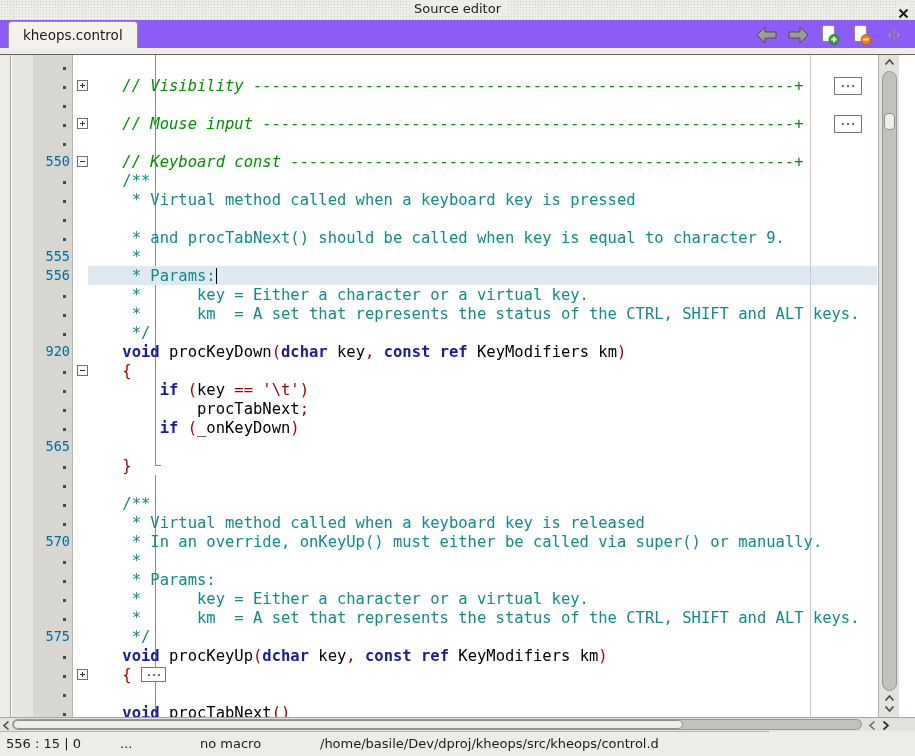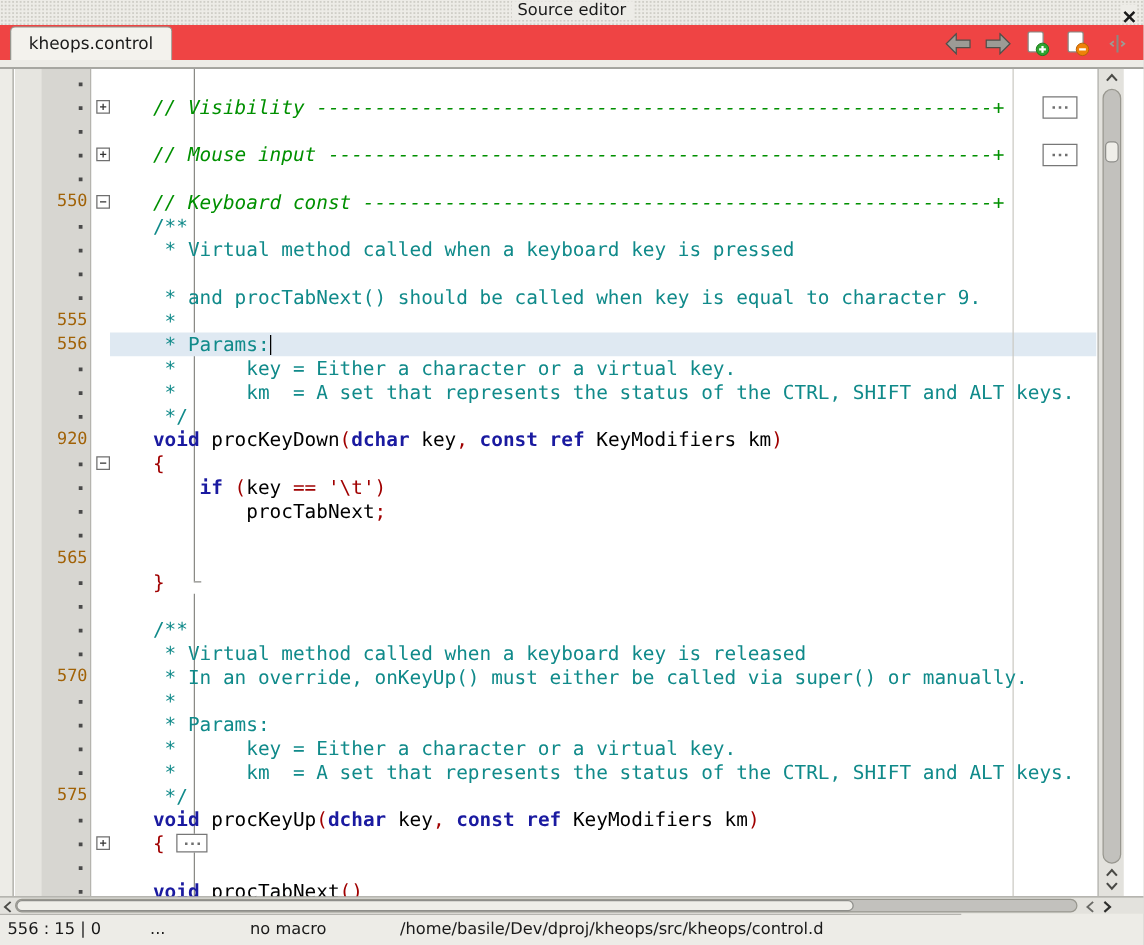--- a/index.html
+++ b/index.html
@@ -15,41 +15,41 @@
     background-color:#EDECE7;
     background-image:radial-gradient(#cfcec7 0.7px, transparent 0.9px);
     background-size:3px 3px;
   }
   .titlebar .title{
     position:absolute;left:50%;top:1px;transform:translateX(-50%);
     font-size:13px;background:#EDECE7;padding:0 5px;white-space:nowrap;
   }
   .close-btn{position:absolute;right:6px;top:4px;width:12px;height:12px;background:#EDECE7;padding:0 1px;cursor:default;}
   
-  .tabbar{position:absolute;left:0;top:20px;width:915px;height:28px;background:#ef4444;}
+  .tabbar{position:absolute;left:0;top:20px;width:915px;height:28px;background:#8b5cf6;}
   .tab{
     position:absolute;left:8px;top:1px;height:27px;padding:0 14px;
     background:#F3F2ED;border:1px solid #96958D;border-bottom:none;
     border-radius:4px 4px 0 0;font-size:13.5px;line-height:26px;white-space:nowrap;
   }
   .toolbar{position:absolute;right:10px;top:4px;height:22px;display:flex;gap:10px;align-items:center;}
   .tool{width:22px;height:22px;display:flex;align-items:center;justify-content:center;}
   .spacer{position:absolute;left:0;top:48px;width:915px;height:7px;background:#EDECE7;border-bottom:1px solid #63625C;}
   
   .editor{position:absolute;left:0;top:55px;width:915px;height:662px;background:#fff;overflow:hidden;}
   .strip1{position:absolute;left:0;top:0;width:11px;height:662px;background:#EDECE7;border-right:1px solid #A6A5A0;}
   .strip2{position:absolute;left:12px;top:0;width:21px;height:662px;background:#E6E5E0;}
   .numstrip{position:absolute;left:33px;top:0;width:39px;height:662px;background:#D7D6D1;}
   .foldmargin{position:absolute;left:72px;top:0;width:16px;height:662px;background:#fff;border-left:1px solid #B5B4AE;}
   .treeline{position:absolute;left:82px;width:1px;background:#8a8a86;}
   .treetick{position:absolute;left:82px;width:6px;height:1px;background:#8a8a86;}
   .gutter-cell{
     position:absolute;left:33px;width:37px;height:19px;text-align:right;
     font-family:"DejaVu Sans Mono","Liberation Mono",monospace;font-size:13.5px;
-    line-height:19px;color:#a16207;
+    line-height:19px;color:#0369a1;
   }
   .gdot{display:inline-block;width:3px;height:3px;background:#4a4a4a;margin:0 4px 1px 0;}
   .fold-box{
     position:absolute;left:77px;width:11px;height:11px;background:#fff;
     border:1px solid #6f6f6f;
   }
   .fold-box i{position:absolute;left:2px;top:4px;width:5px;height:1px;background:#333;}
   .fold-box.plus b{position:absolute;left:4px;top:2px;width:1px;height:5px;background:#333;}
   .code-line{
     position:absolute;left:85px;height:19px;white-space:pre;z-index:2;
@@ -172,20 +172,21 @@
         <div class="code-line" style="top: 193px;"><span class="doc">     *</span></div>
         <div class="cur-line" style="top: 211px;"></div>
         <div class="code-line" style="top: 212px;"><span class="doc">     * Params:</span></div>
         <div class="code-line" style="top: 231px;"><span class="doc">     *      key = Either a character or a virtual key.</span></div>
         <div class="code-line" style="top: 250px;"><span class="doc">     *      km  = A set that represents the status of the CTRL, SHIFT and ALT keys.</span></div>
         <div class="code-line" style="top: 269px;"><span class="doc">     */</span></div>
         <div class="code-line" style="top: 288px;"><span class="ws">    </span><span class="kw">void</span><span class="id"> procKeyDown</span><span class="sym">(</span><span class="kw">dchar</span><span class="id"> key</span><span class="sym">,</span><span class="id"> </span><span class="kw">const</span><span class="id"> </span><span class="kw">ref</span><span class="id"> KeyModifiers km</span><span class="sym">)</span></div>
         <div class="code-line" style="top: 307px;"><span class="ws">    </span><span class="sym">{</span></div>
         <div class="code-line" style="top: 326px;"><span class="ws">        </span><span class="kw">if</span><span class="id"> </span><span class="sym">(</span><span class="id">key </span><span class="sym">==</span><span class="id"> </span><span class="str">'\t'</span><span class="sym">)</span></div>
         <div class="code-line" style="top: 345px;"><span class="ws">            </span><span class="id">procTabNext</span><span class="sym">;</span></div>
+        <div class="code-line" style="top: 364px;"><span class="ws">        </span><span class="kw">if</span><span class="id"> </span><span class="sym">(</span><span class="id">_onKeyDown</span><span class="sym">)</span></div>
         <div class="code-line" style="top: 402px;"><span class="ws">    </span><span class="sym">}</span></div>
         <div class="code-line" style="top: 421px;"></div>
         <div class="code-line" style="top: 440px;"><span class="doc">    /**</span></div>
         <div class="code-line" style="top: 478px;"><span class="doc">     * In an override, onKeyUp() must either be called via super() or manually.</span></div>
         <div class="code-line" style="top: 459px;"><span class="doc">     * Virtual method called when a keyboard key is released</span></div>
         <div class="code-line" style="top: 497px;"><span class="doc">     *</span></div>
         <div class="code-line" style="top: 516px;"><span class="doc">     * Params:</span></div>
         <div class="code-line" style="top: 535px;"><span class="doc">     *      key = Either a character or a virtual key.</span></div>
         <div class="code-line" style="top: 554px;"><span class="doc">     *      km  = A set that represents the status of the CTRL, SHIFT and ALT keys.</span></div>
         <div class="code-line" style="top: 573px;"><span class="doc">     */</span></div>

